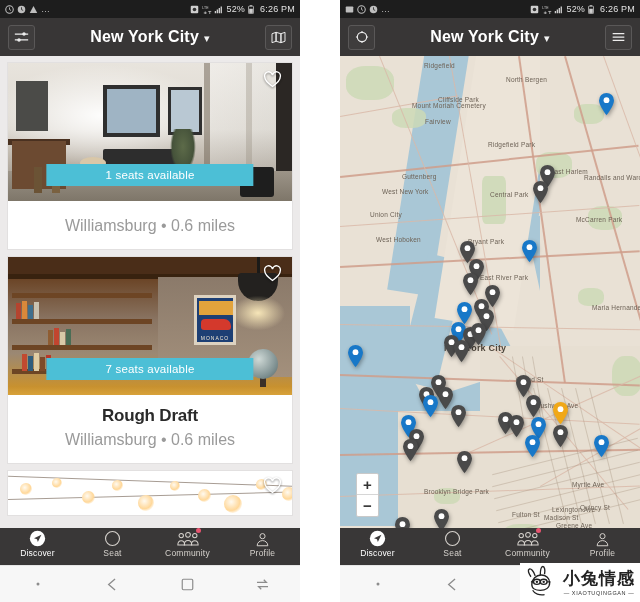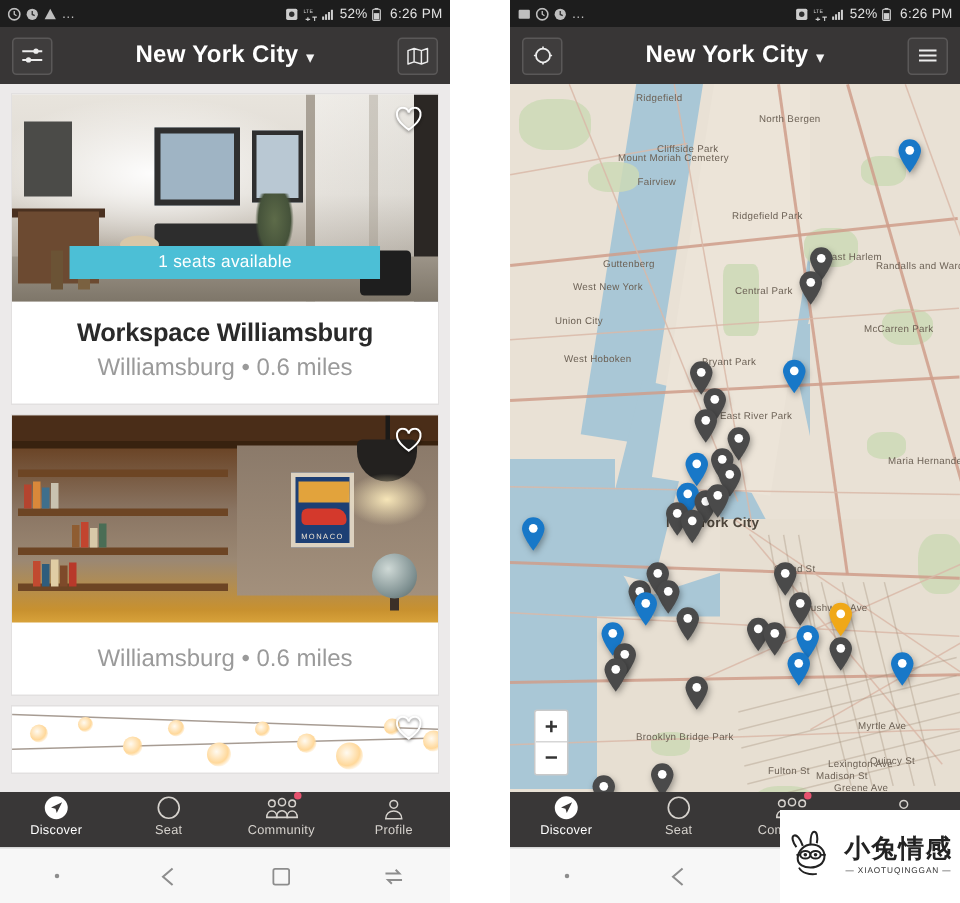--- a/index.html
+++ b/index.html
@@ -141,21 +141,21 @@
   .pin { position:absolute; width:17px; height:24px; }
   .pin svg { display:block; filter:drop-shadow(1px 2px 2px rgba(0,0,0,.35)); }
 
   .zoomctl { position:absolute; left:16px; bottom:11px; width:23px;
     background:#ffffff; border:1px solid #c9c9c9; border-radius:2px; overflow:hidden; z-index:6; }
   .zoomctl div { height:21px; display:flex; align-items:center; justify-content:center;
     font-size:15px; color:#333; font-weight:bold; line-height:1; }
   .zoomctl div:first-child { border-bottom:1px solid #d6d6d6; }
 
   
-  .watermark { position:absolute; right:0; bottom:0; width:120px; height:62px;
+  .watermark { position:absolute; right:0; bottom:0; width:120px; height:39px;
     background:#ffffff; display:flex; align-items:center; gap:4px; padding:0 5px; z-index:40; }
   .wm-cn { font-size:17px; color:#222; font-weight:bold; letter-spacing:1px;
      font-family:"DejaVu Sans", sans-serif; line-height:1; }
   .wm-en { font-size:5.5px; color:#333; letter-spacing:.6px; text-align:center; margin-top:3px; }
   .wm-txt { display:flex; flex-direction:column; align-items:center; }
 </style>
 </head>
 <body>
 
 <div class="screens">
@@ -256,21 +256,20 @@
             <div class="stool2"></div>
             <div class="chair"></div>
           <div class="heart">
             <svg viewBox="0 0 22 20" width="19" height="17">
               <path d="M11 18.2S1.8 12 1.8 6.6A4.6 4.6 0 0 1 11 4.7a4.6 4.6 0 0 1 9.2 1.9c0 5.4-9.2 11.6-9.2 11.6z" fill="none" stroke="#ffffff" stroke-width="1.6"></path>
             </svg>
           </div>
           <div class="seats">1 seats available</div>
         </div>
         <div class="card-body">
-          <div class="card-title">Workspace Williamsburg</div>
           <div class="card-sub">Williamsburg • 0.6 miles</div>
         </div>
       </div>
 
       <div class="card">
         <div class="card-photo ph2">
           <div class="beam"></div>
             <div class="beam2"></div>
           <div class="wall"></div>
           <div class="shelf s1"></div>
@@ -304,22 +303,24 @@
           <div class="lamprod"></div>
             <div class="lampshade"></div>
             <div class="glow"></div>
           <div class="globest"></div>
             <div class="globe"></div>
           <div class="heart">
             <svg viewBox="0 0 22 20" width="19" height="17">
               <path d="M11 18.2S1.8 12 1.8 6.6A4.6 4.6 0 0 1 11 4.7a4.6 4.6 0 0 1 9.2 1.9c0 5.4-9.2 11.6-9.2 11.6z" fill="none" stroke="#ffffff" stroke-width="1.6"></path>
             </svg>
           </div>
+          <div class="seats">7 seats available</div>
         </div>
         <div class="card-body">
+          <div class="card-title">Rough Draft</div>
           <div class="card-sub">Williamsburg • 0.6 miles</div>
         </div>
       </div>
 
       <div class="card">
         <div class="card-photo ph3">
           <span class="wire" style="left:0;top:10px;width:300px;transform:rotate(2deg);"></span>
           <span class="wire" style="left:0;top:24px;width:300px;transform:rotate(-1.5deg);"></span>
           <span class="bulb" style="left:12px;top:12px;width:12px;height:12px;"></span>
           <span class="bulb" style="left:44px;top:7px;width:10px;height:10px;"></span>

